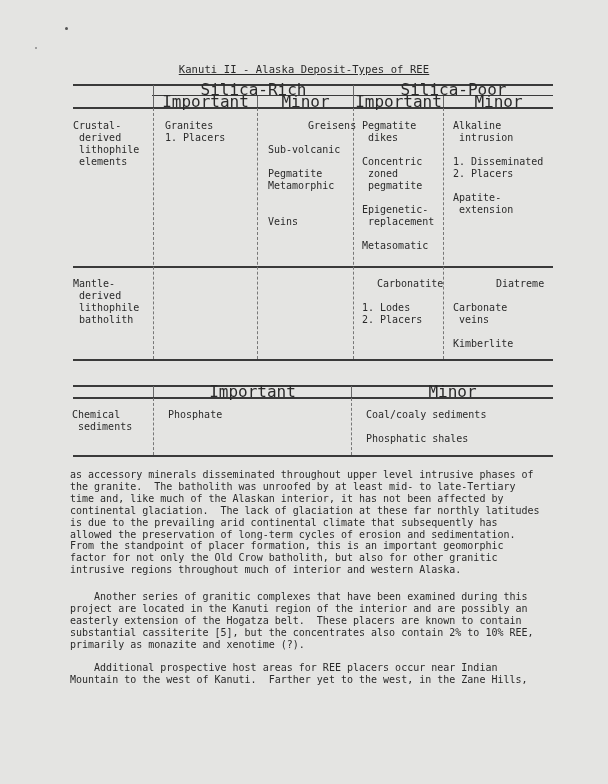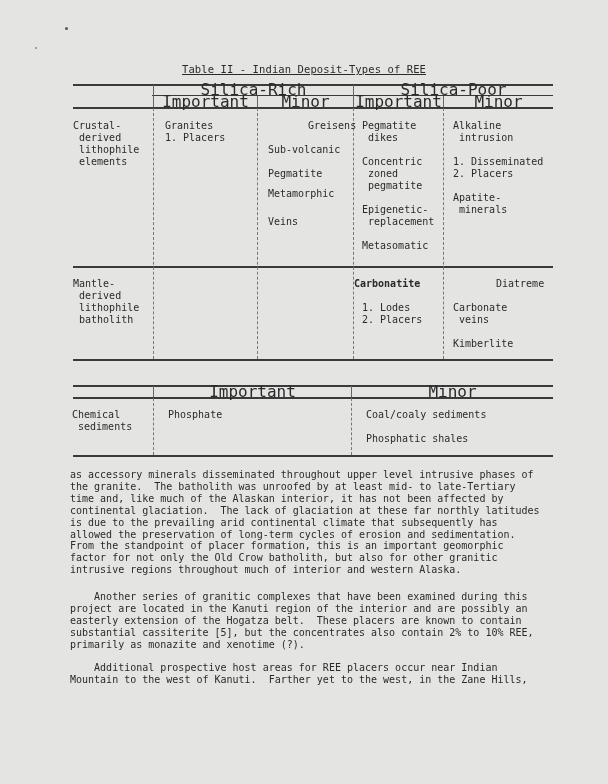--- a/index.html
+++ b/index.html
@@ -25,21 +25,21 @@
     position:absolute; left:70px; width:480px;
     font-size:10px; line-height:11.9px; white-space:pre;
   }
 </style>
 </head>
 <body>
 
 <div class="speck" style="left:65px;top:27px;width:3px;height:3px;"></div>
 <div class="speck" style="left:35px;top:47px;width:2px;height:2px;background:#888;"></div>
 
-<div class="title">Table II - Indian Deposit-Types of REE</div>
+<div class="title">Kanuti II - Alaska Deposit-Types of REE</div>
 
 <div>
 
   <div class="hline" style="left:73px;top:84px;width:480px;"></div>
   <div class="hline" style="left:152px;top:95px;width:401px;height:1px;"></div>
   <div class="hline" style="left:73px;top:107px;width:480px;"></div>
   <div class="hline" style="left:73px;top:266px;width:480px;"></div>
   <div class="hline" style="left:73px;top:359px;width:480px;"></div>
 
   <div class="vsolid" style="left:153px;top:85px;height:22px;"></div>
@@ -63,44 +63,44 @@
   <div class="txt" style="left:73px;top:120px;">Crustal-
  derived
  lithophile
  elements</div>
   <div class="txt" style="left:165px;top:120px;">Granites
 1. Placers</div>
 
   <div class="txt" style="left:268px;top:120px;margin-left:40px;">Greisens</div>
   <div class="txt" style="left:268px;top:144px;">Sub-volcanic</div>
   <div class="txt" style="left:268px;top:168px;">Pegmatite</div>
-  <div class="txt" style="left:268px;top:188px;">Metamorphic</div>
+  <div class="txt" style="left:268px;top:180px;">Metamorphic</div>
   <div class="txt" style="left:268px;top:216px;">Veins</div>
 
   <div class="txt" style="left:362px;top:120px;">Pegmatite
  dikes</div>
   <div class="txt" style="left:362px;top:156px;">Concentric
  zoned
  pegmatite</div>
   <div class="txt" style="left:362px;top:204px;">Epigenetic-
  replacement</div>
   <div class="txt" style="left:362px;top:240px;">Metasomatic</div>
 
   <div class="txt" style="left:453px;top:120px;">Alkaline
  intrusion</div>
   <div class="txt" style="left:453px;top:156px;">1. Disseminated
 2. Placers</div>
   <div class="txt" style="left:453px;top:192px;">Apatite-
- minerals</div>
+ extension</div>
 
   <div class="txt" style="left:73px;top:278px;">Mantle-
  derived
  lithophile
  batholith</div>
-  <div class="txt" style="left:354px;top:278px;font-weight:bold;">Carbonatite</div>
+  <div class="txt" style="left:377px;top:278px;">Carbonatite</div>
   <div class="txt" style="left:362px;top:302px;">1. Lodes
 2. Placers</div>
   <div class="txt" style="left:453px;top:278px;padding-left:43px;">Diatreme</div>
   <div class="txt" style="left:453px;top:302px;">Carbonate
  veins</div>
   <div class="txt" style="left:453px;top:338px;">Kimberlite</div>
 </div>
 
 <div>
   <div class="hline" style="left:73px;top:385px;width:480px;"></div>

